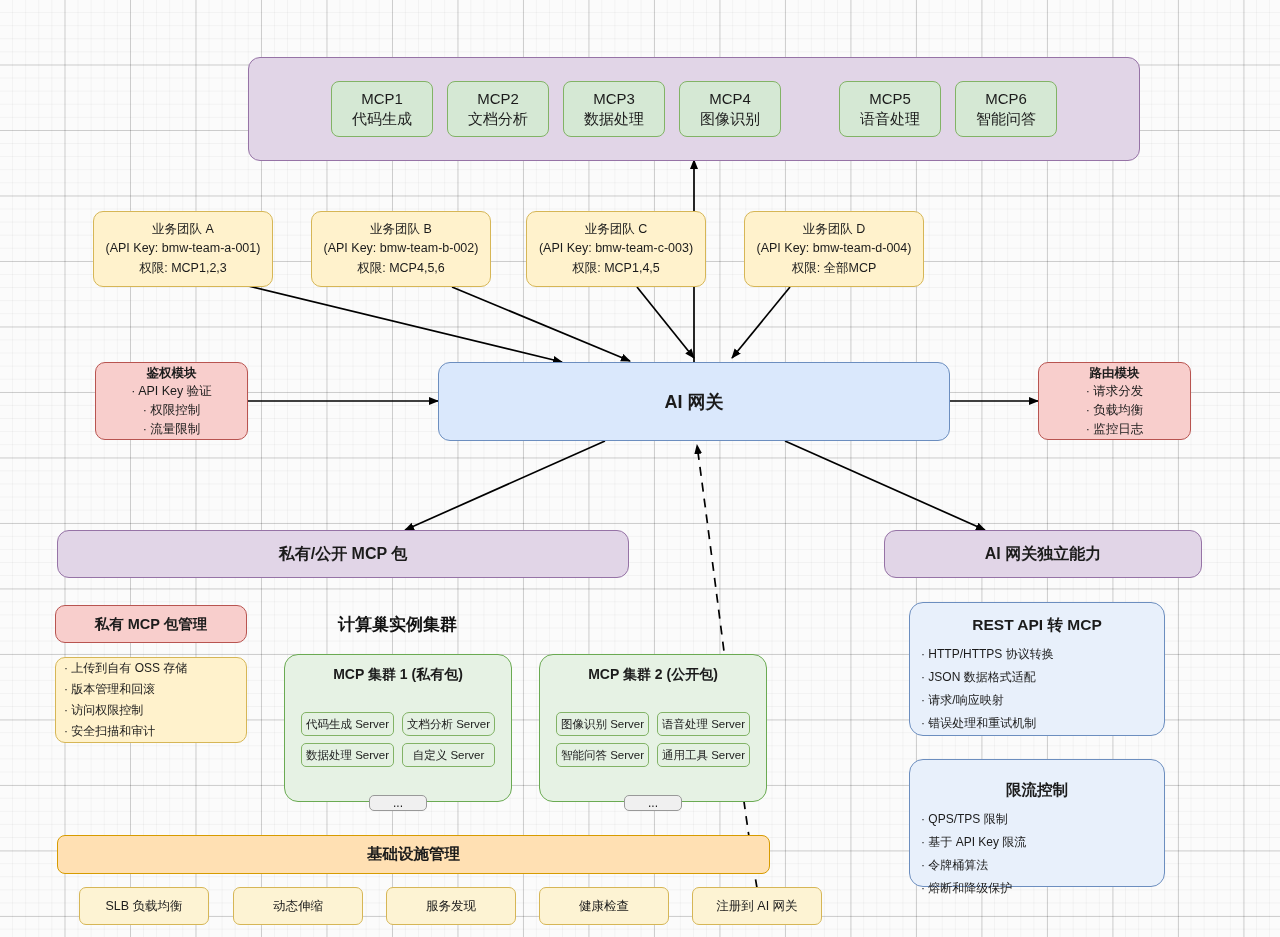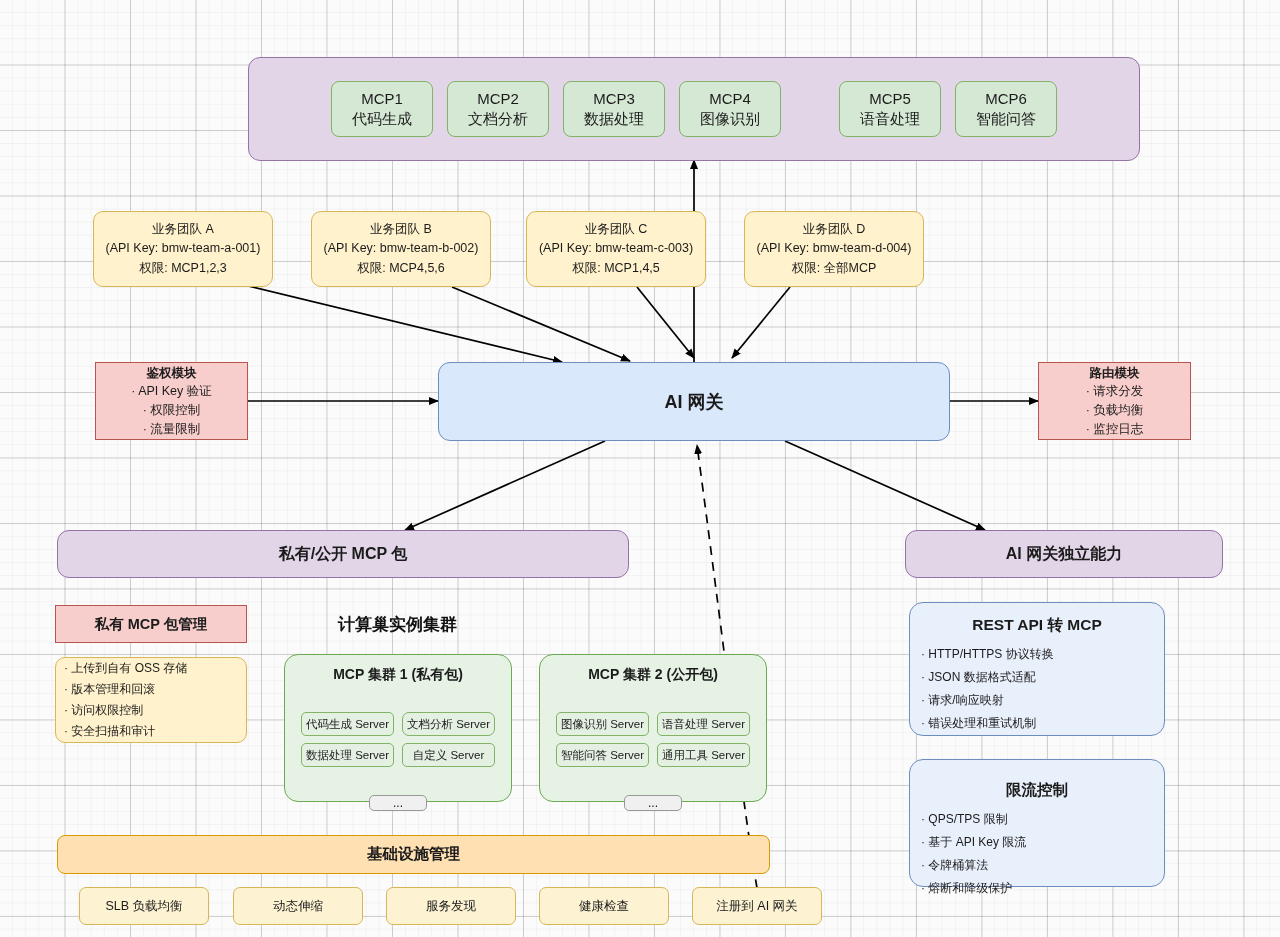--- a/index.html
+++ b/index.html
@@ -26,21 +26,21 @@
   .node .ttl{font-weight:bold;}
 
   
   .purple-band{background:#e1d5e7;border:1.3px solid #9673a6;border-radius:12px;}
   .green-chip{background:#d5e8d4;border:1.3px solid #82b366;border-radius:8px;}
   .green-group{background:#e6f2e4;border:1.6px solid #6aaa52;border-radius:14px;gap:19px;}
   .green-srv{background:#e4f1e2;border:1.2px solid #82b366;border-radius:5px;}
   .yellow-card{background:#fff2cc;border:1.3px solid #d6b656;border-radius:10px;}
   .yellow-soft{background:#fdf3d3;border:1.2px solid #d6b656;border-radius:7px;}
   .orange-band{background:#ffe0b3;border:1.4px solid #d79b00;border-radius:8px;}
-  .red-card{background:#f8cecc;border:1.4px solid #b85450;border-radius:0;}
+  .red-card{background:#f8cecc;border:1.4px solid #b85450;border-radius:10px;}
   .blue-gw{background:#dae8fc;border:1.5px solid #6c8ebf;border-radius:12px;}
   .blue-card{background:#e8f0fb;border:1.6px solid #6c8ebf;border-radius:14px;}
   .grey-chip{background:#f0f0f0;border:1.1px solid #999999;border-radius:5px;}
 
   .bullets{align-items:flex-start;text-align:left;}
   .bullets .li{white-space:nowrap;}
   .hdr-left{position:absolute;font-weight:bold;color:#111;}
 </style>
 </head>
 <body>
@@ -136,21 +136,21 @@
   <div class="node red-card" style="left:1038px;top:362px;width:153px;height:78px;font-size:12.5px;line-height:1.5;">
     <span class="ttl">路由模块</span>
     <span>· 请求分发</span>
     <span>· 负载均衡</span>
     <span>· 监控日志</span>
   </div>
 
   <div class="node purple-band" style="left:57px;top:530px;width:572px;height:48px;font-size:16px;">
     <span class="ttl">私有/公开 MCP 包</span>
   </div>
-  <div class="node purple-band" style="left:884px;top:530px;width:318px;height:48px;font-size:16px;margin-left:21px;">
+  <div class="node purple-band" style="left:884px;top:530px;width:318px;height:48px;font-size:16px;">
     <span class="ttl">AI 网关独立能力</span>
   </div>
 
   <div class="node red-card" style="left:55px;top:605px;width:192px;height:38px;font-size:14.5px;">
     <span class="ttl">私有 MCP 包管理</span>
   </div>
   <div class="node yellow-card bullets" style="left:55px;top:657px;width:192px;height:86px;font-size:12px;line-height:1.75;padding:6px 8px;">
     <span class="li">· 上传到自有 OSS 存储</span>
     <span class="li">· 版本管理和回滚</span>
     <span class="li">· 访问权限控制</span>

